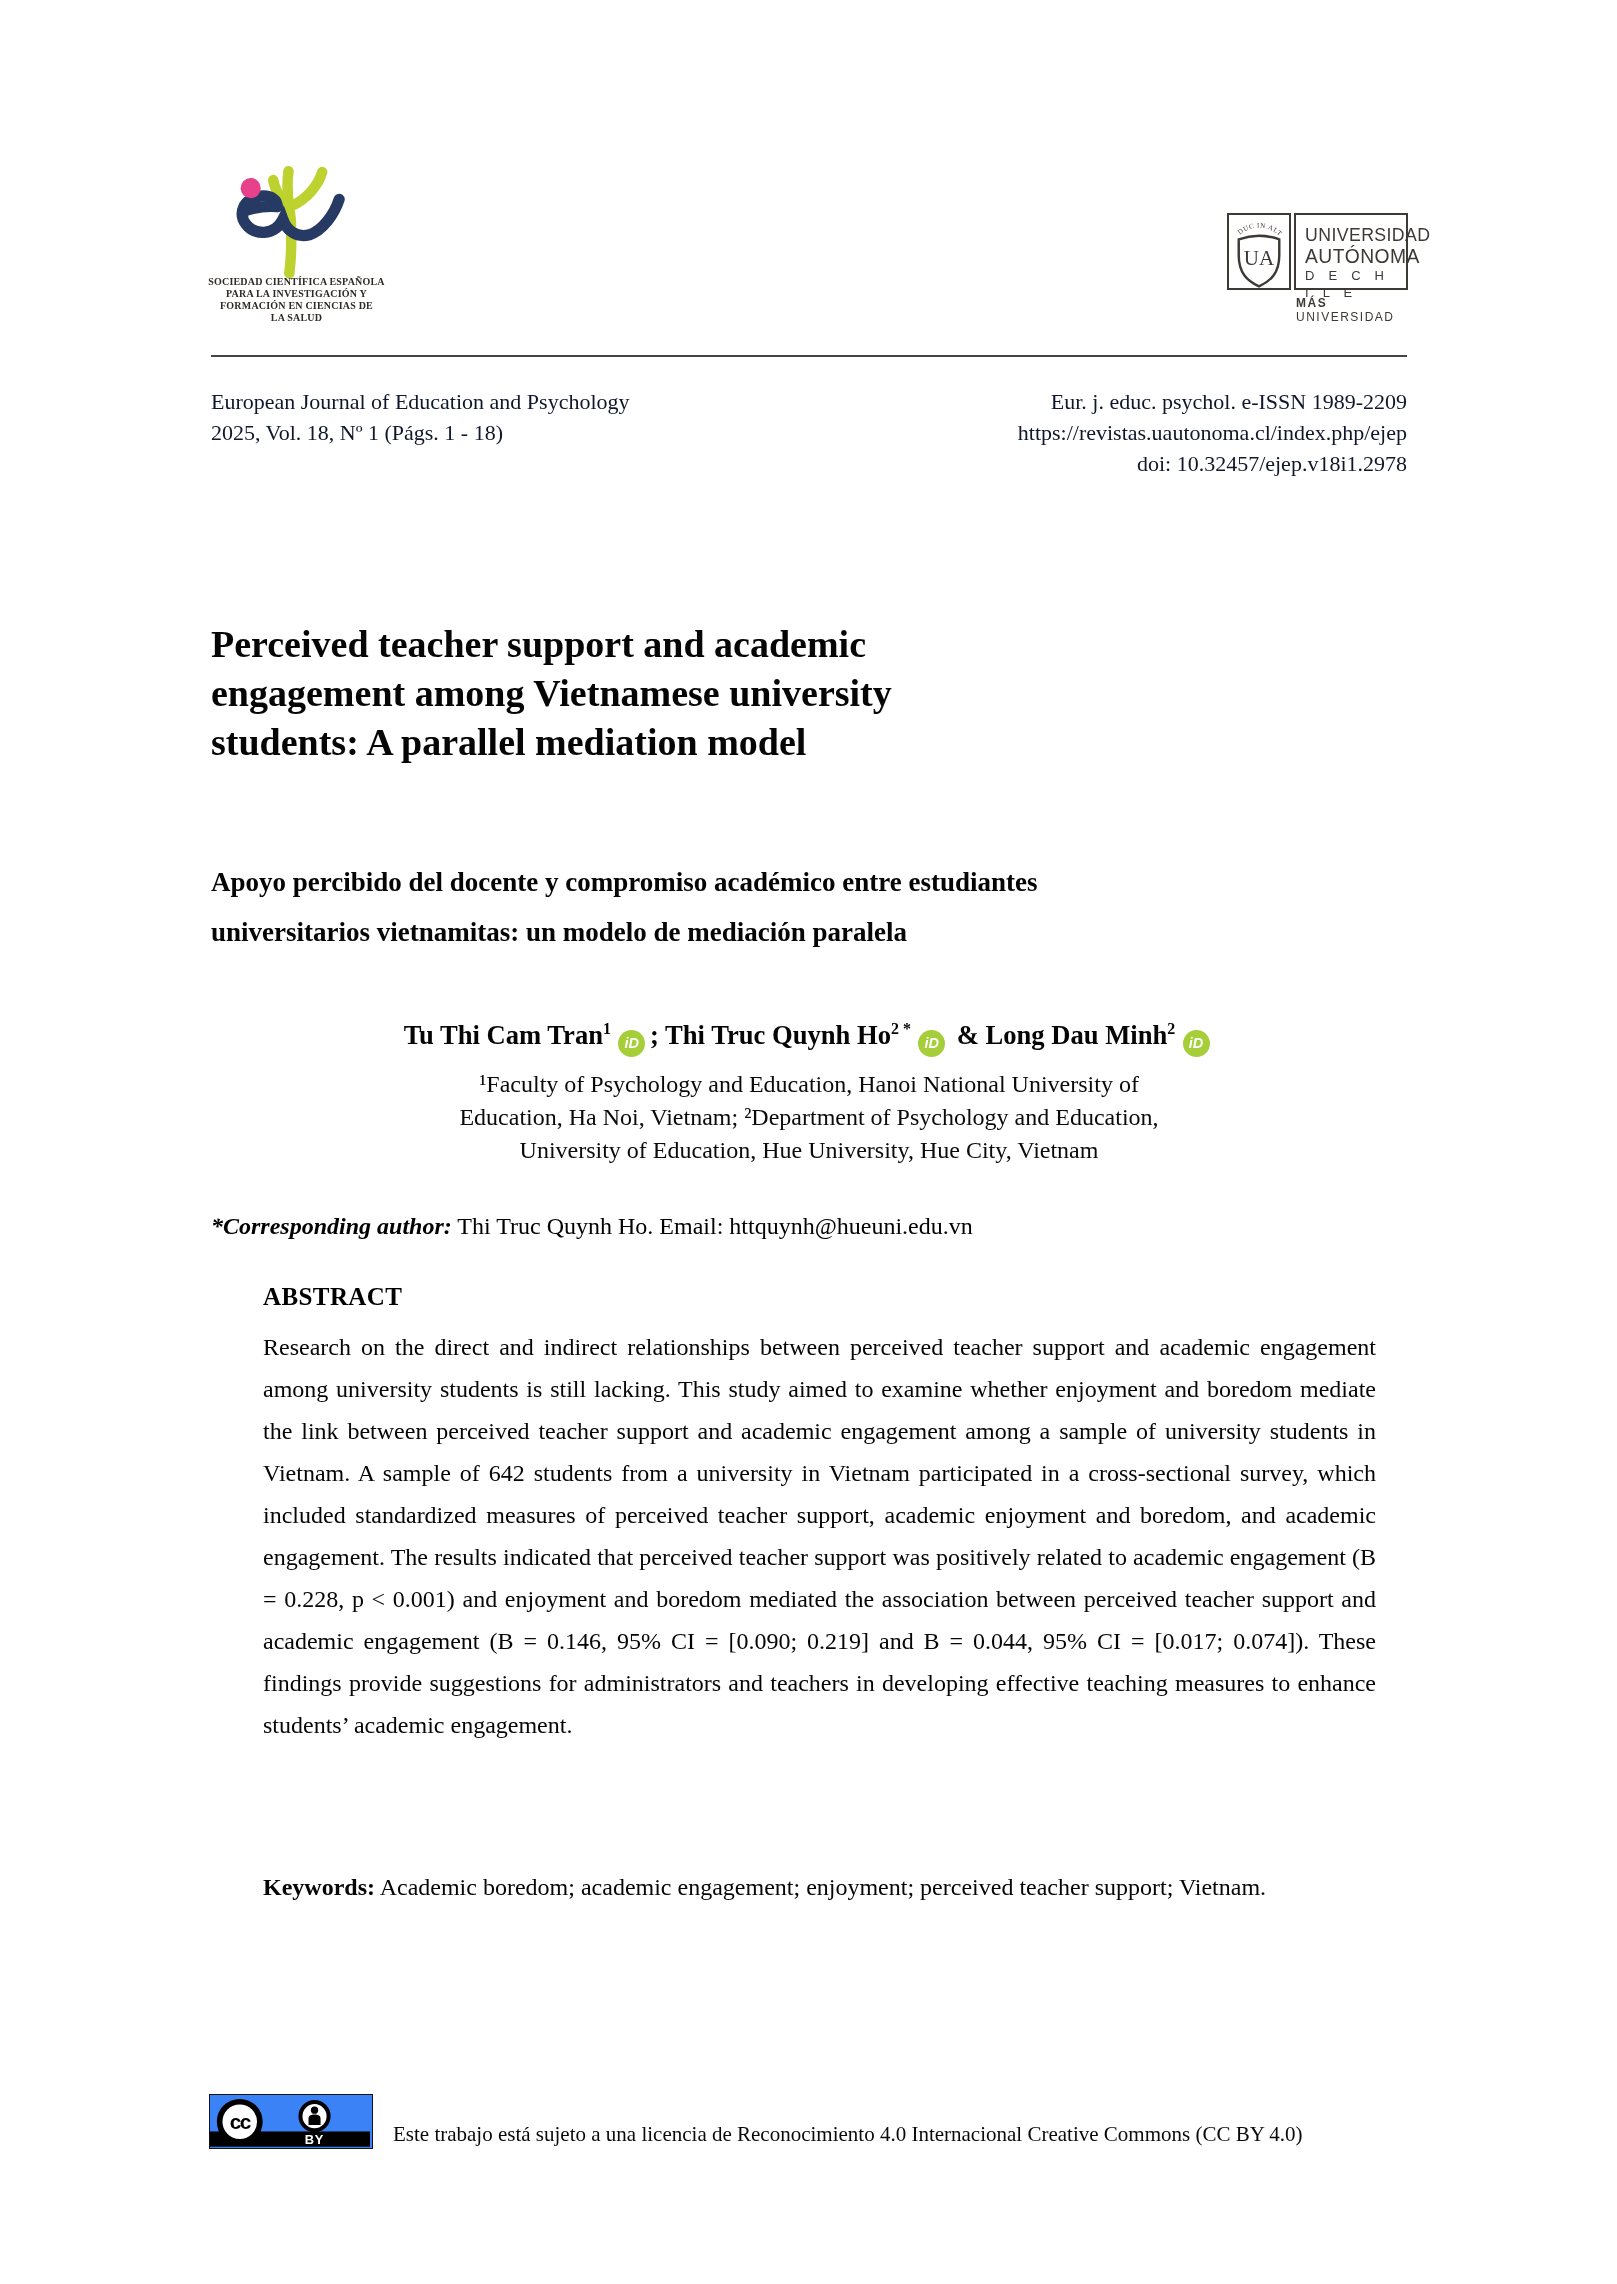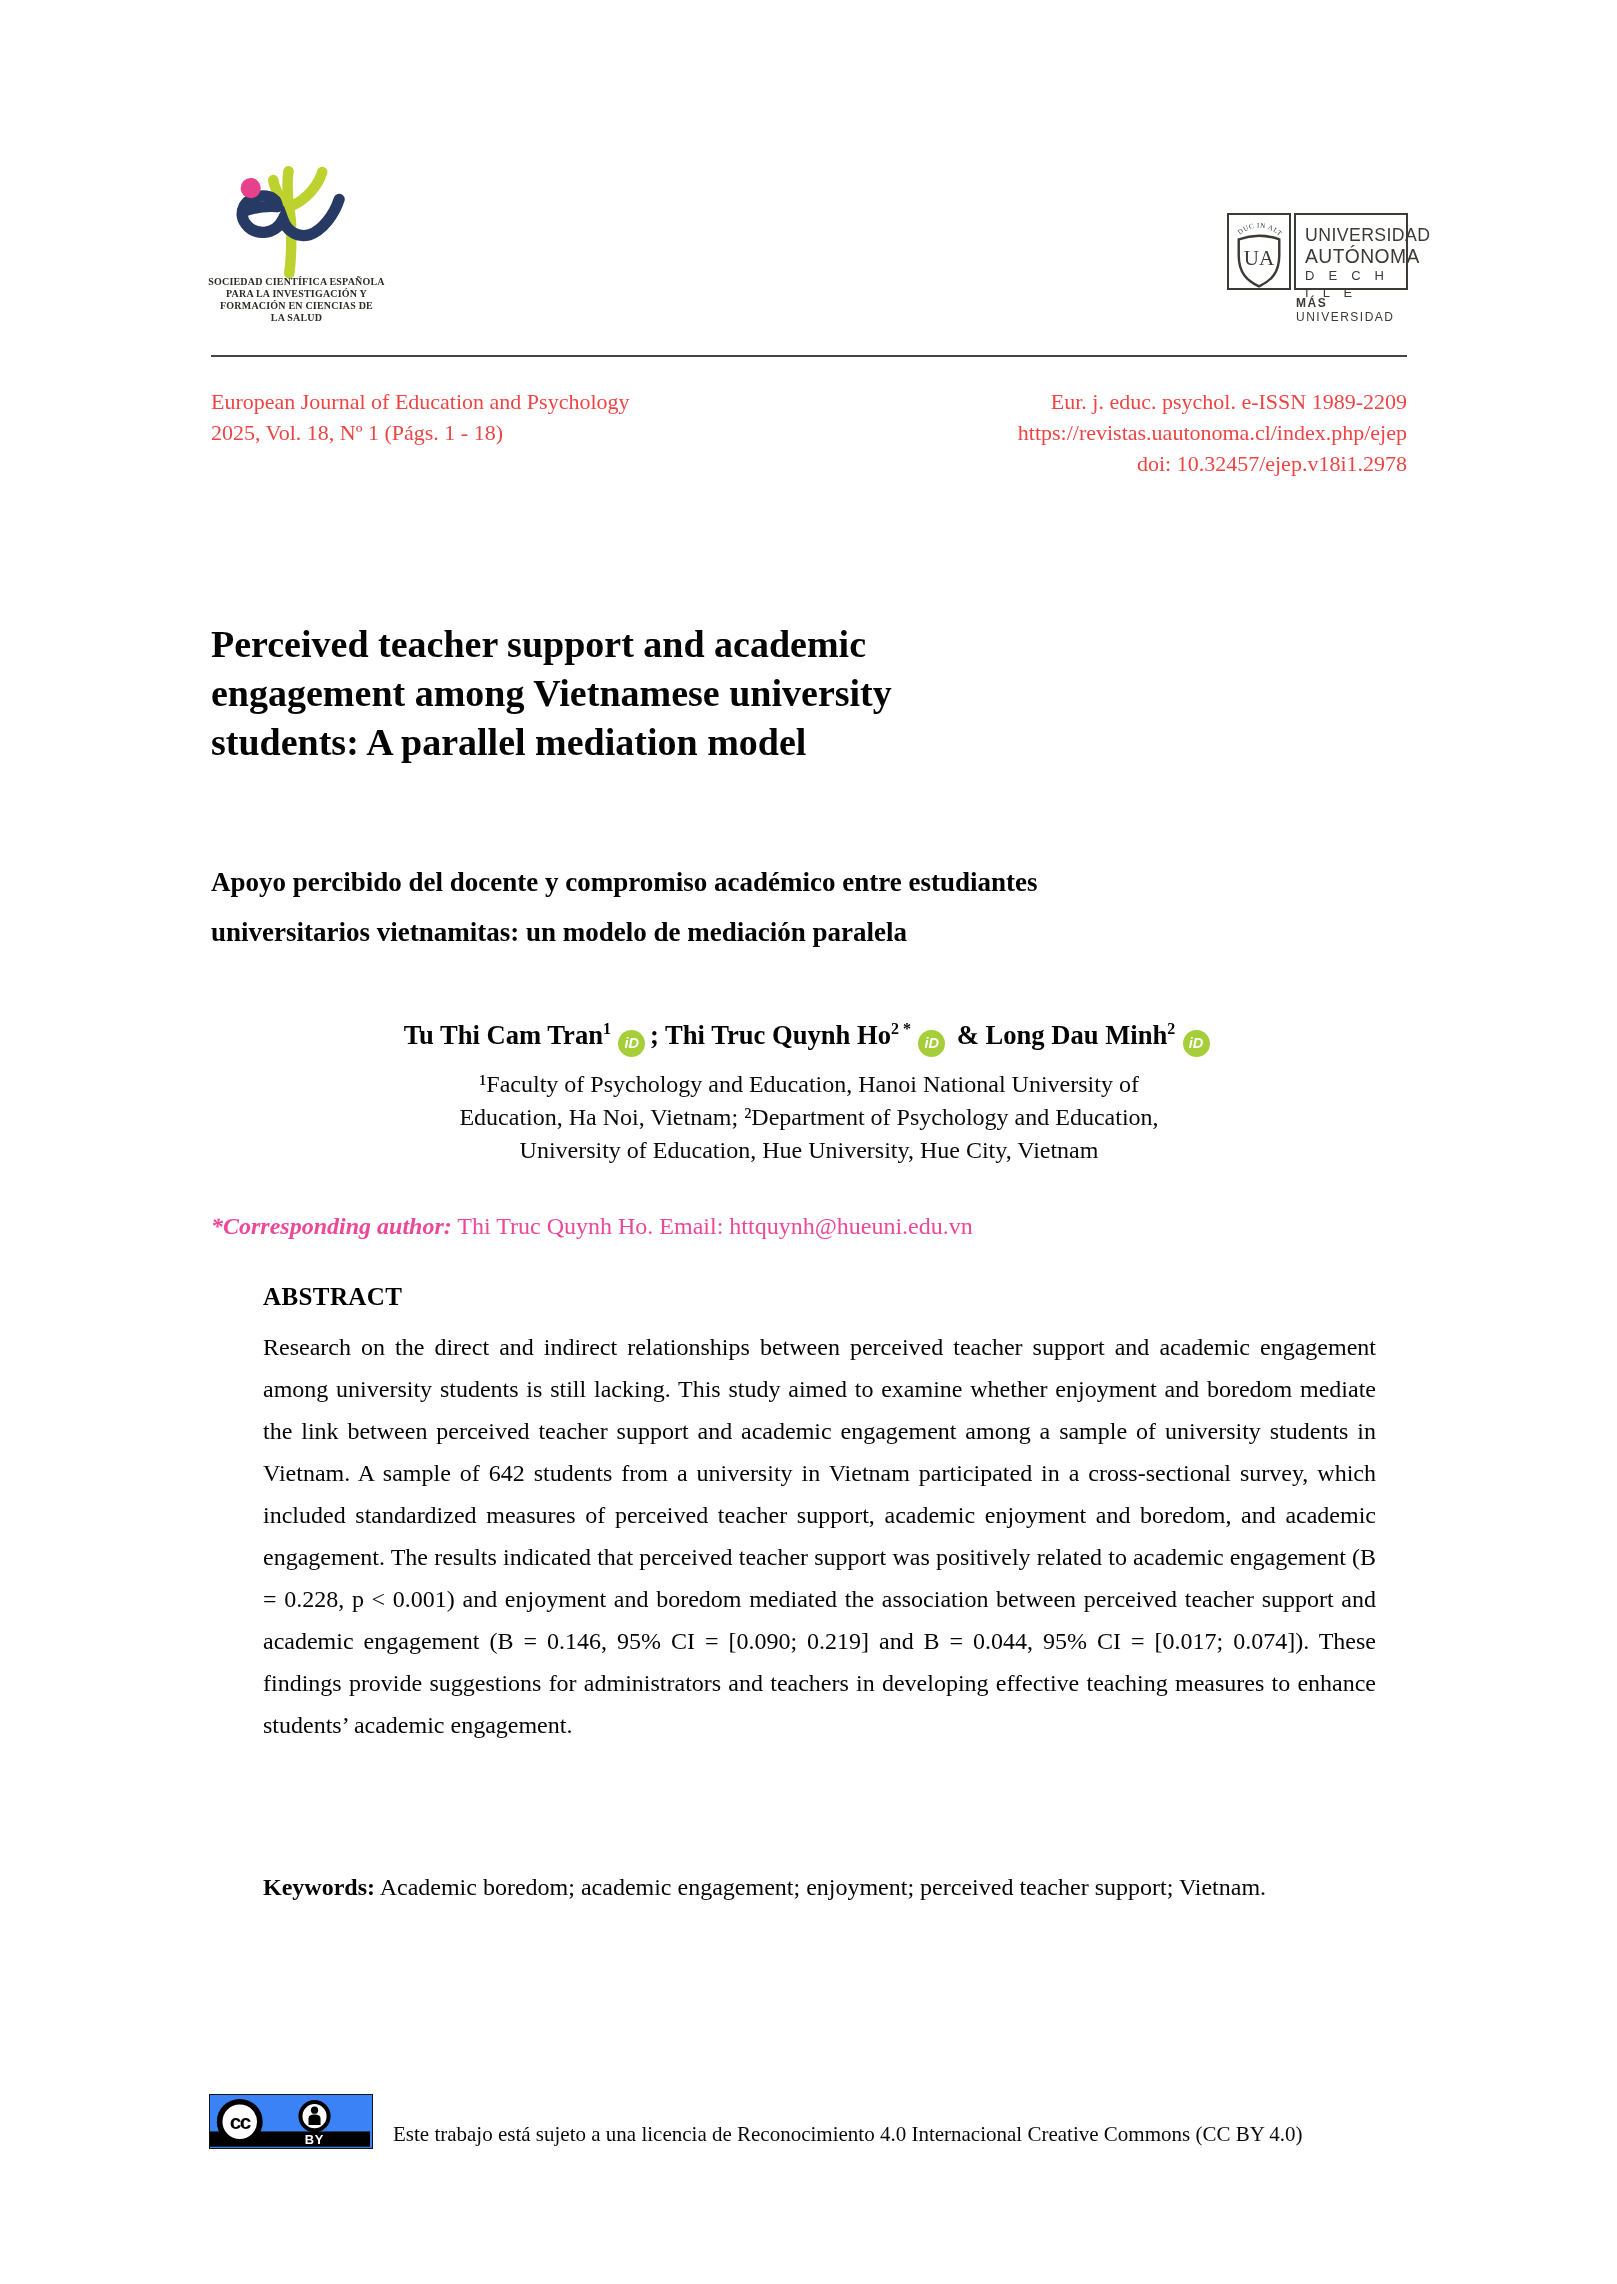--- a/index.html
+++ b/index.html
@@ -27,21 +27,21 @@
   .ua-line3 { font-size:13px; letter-spacing:5.2px; line-height:17.7px; }
   .ua-tagline {
     margin-top:5.6px; margin-left:69px; font-family:"Liberation Sans", sans-serif;
     font-size:12px; letter-spacing:1.5px;
   }
   .ua-tagline b { font-weight:bold; }
 
   .divider { left:211px; top:355px; width:1196px; height:2.4px; background:#454545; }
 
   
-  .jinfo { font-size:22px; line-height:31px; color:#ef4444; }
+  .jinfo { font-size:22px; line-height:31px; color:#0f172a; }
   .jleft  { left:211px; top:386px; text-align:left; }
   .jright { right:211px; top:386px; text-align:right; }
 
   
   .title-en {
     left:211px; top:620px; width:1196px; text-align:left;
     font-size:38px; line-height:49px; font-weight:bold; color:#050505;
   }
   .title-es {
     left:211px; top:857px; width:1196px; 
@@ -57,21 +57,21 @@
   .orcid {
     display:inline-flex; align-items:center; justify-content:center;
     width:27px; height:27px; border-radius:50%; background:#a6ce39;
     color:#fff; font:italic bold 14.5px "Liberation Sans", sans-serif;
     vertical-align:-4px; margin:0 4.8px 0 7.3px;
   }
   .affil {
     left:211px; top:1068px; width:1196px; text-align:center;
     font-size:24px; line-height:33px; color:#0a0a0a;
   }
-  .corresp { left:211px; top:1213px; width:1196px; font-size:24px; color:#ec4899; }
+  .corresp { left:211px; top:1213px; width:1196px; font-size:24px; color:#000000; }
   .corresp .lbl { font-weight:bold; font-style:italic; }
 
   
   .abstract-h { left:263px; top:1283px; font-size:25px; font-weight:bold; letter-spacing:0.4px; }
   .abstract-b {
     left:263px; top:1326px; width:1113px; font-size:24px; line-height:42px;
     text-align:justify; color:#050505;
   }
   .keywords {
     left:263px; top:1866px; width:1113px; font-size:24px; line-height:42px;

